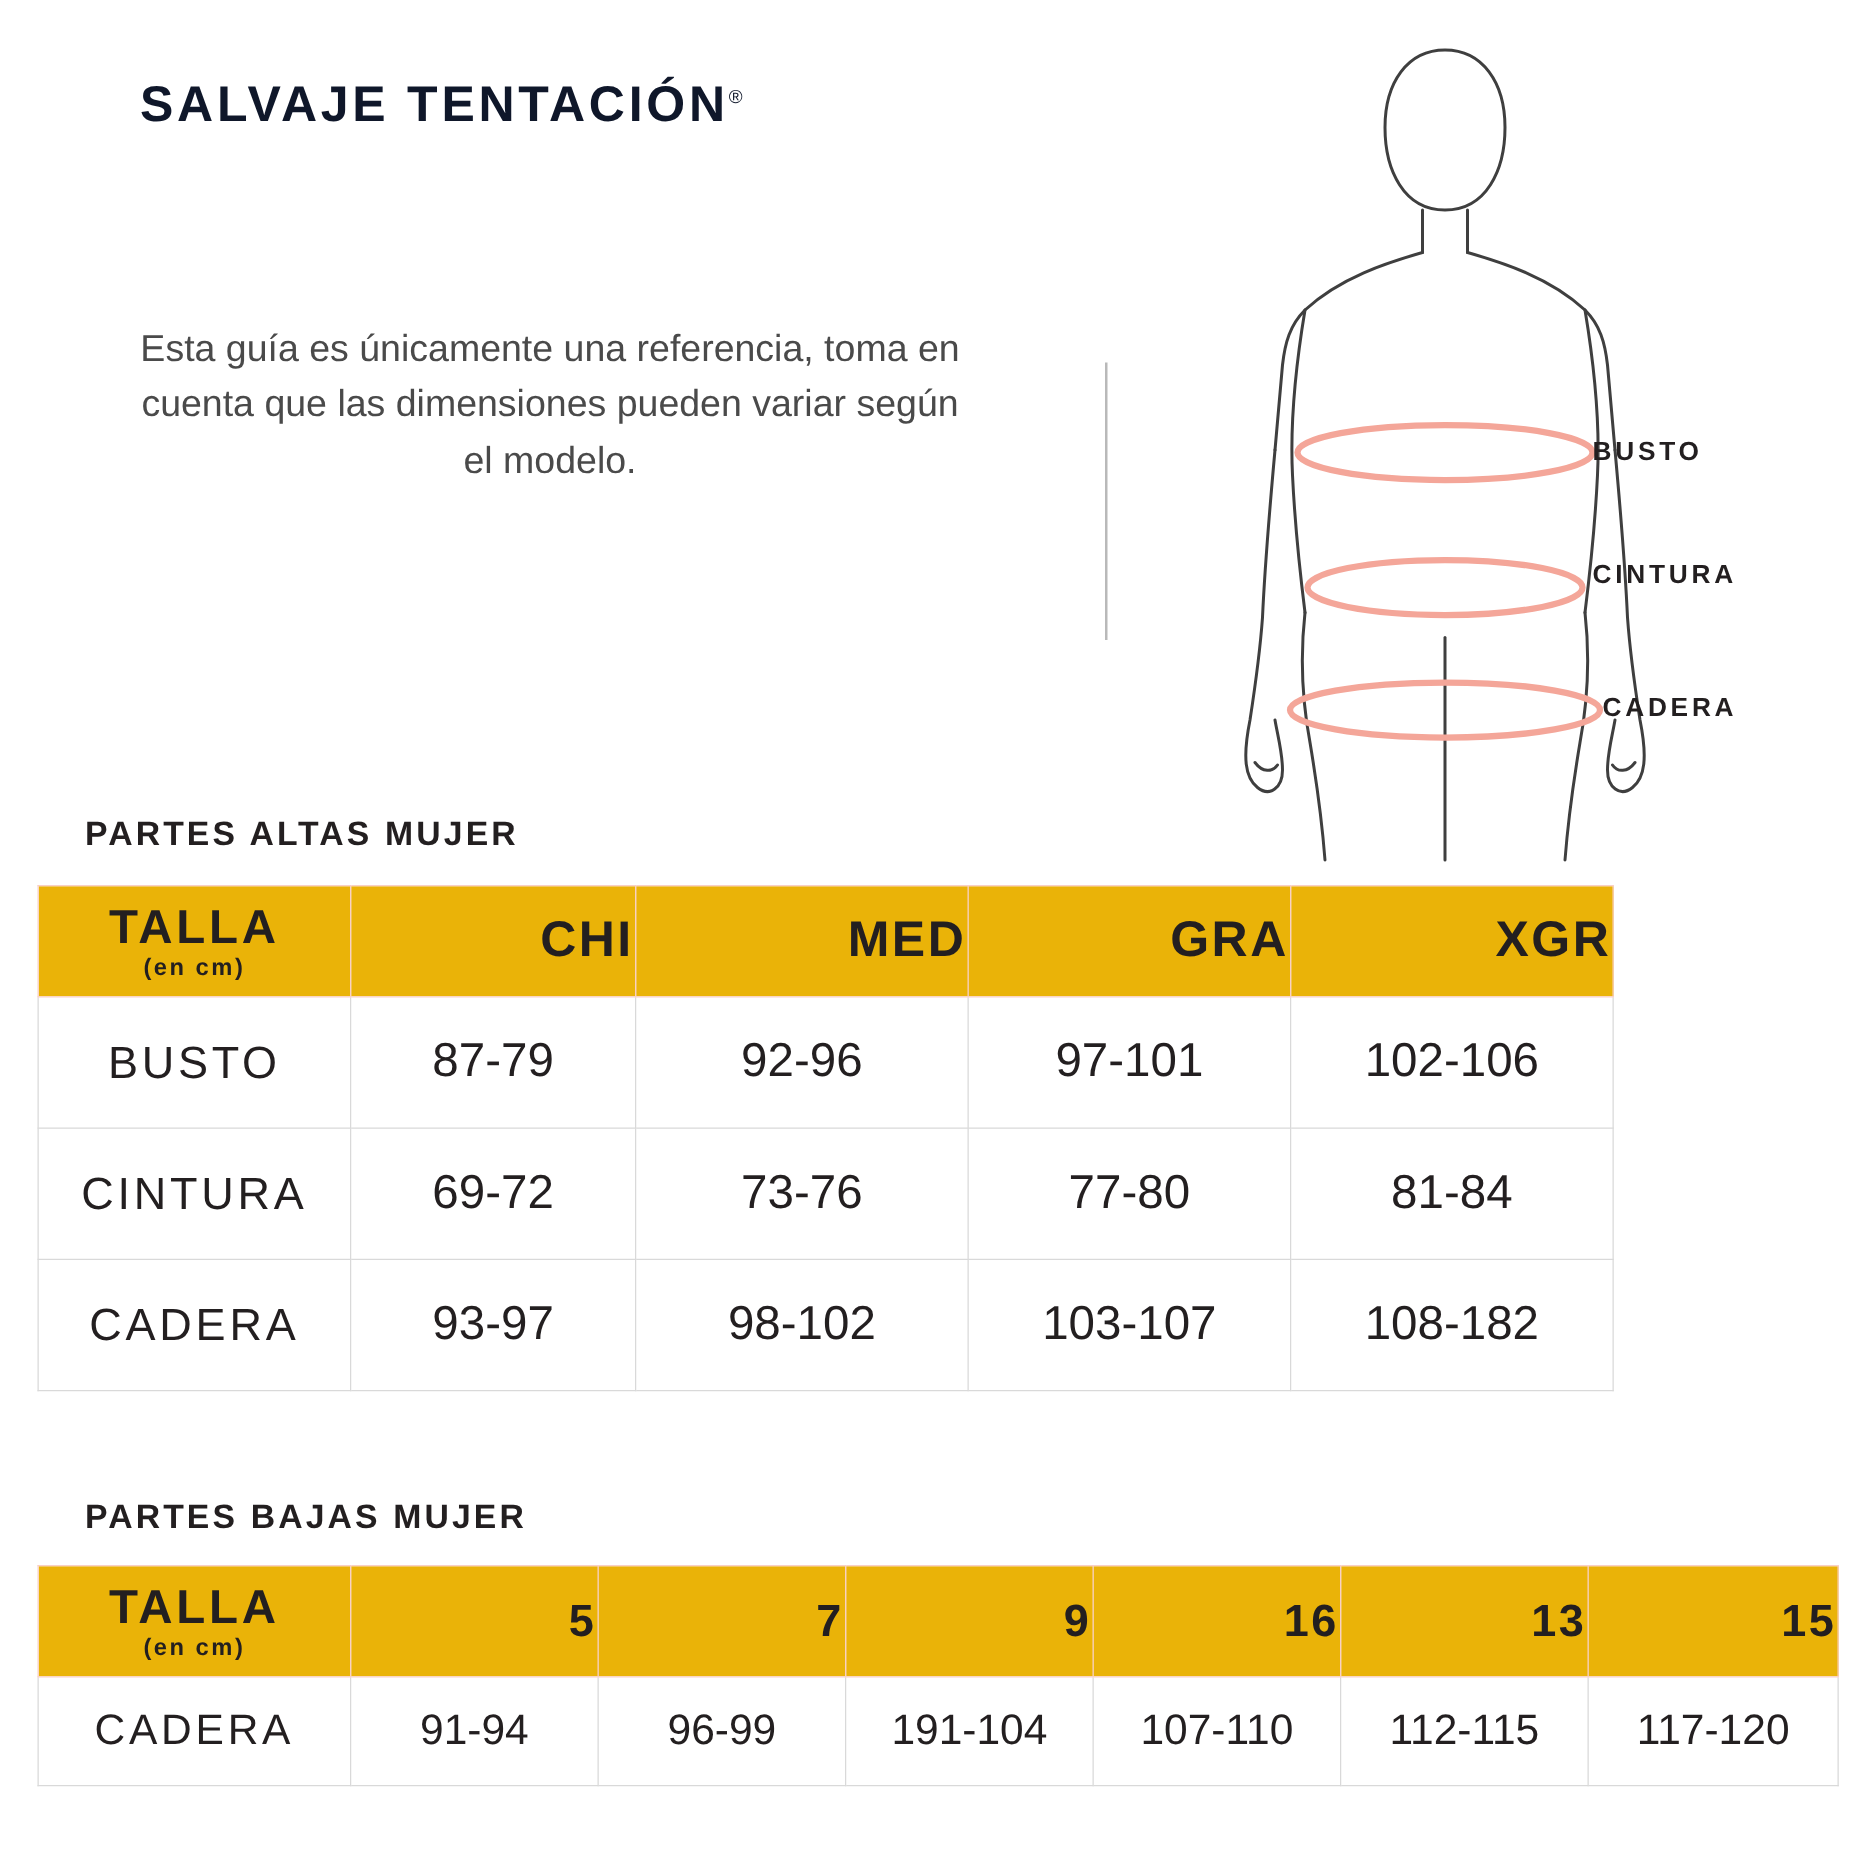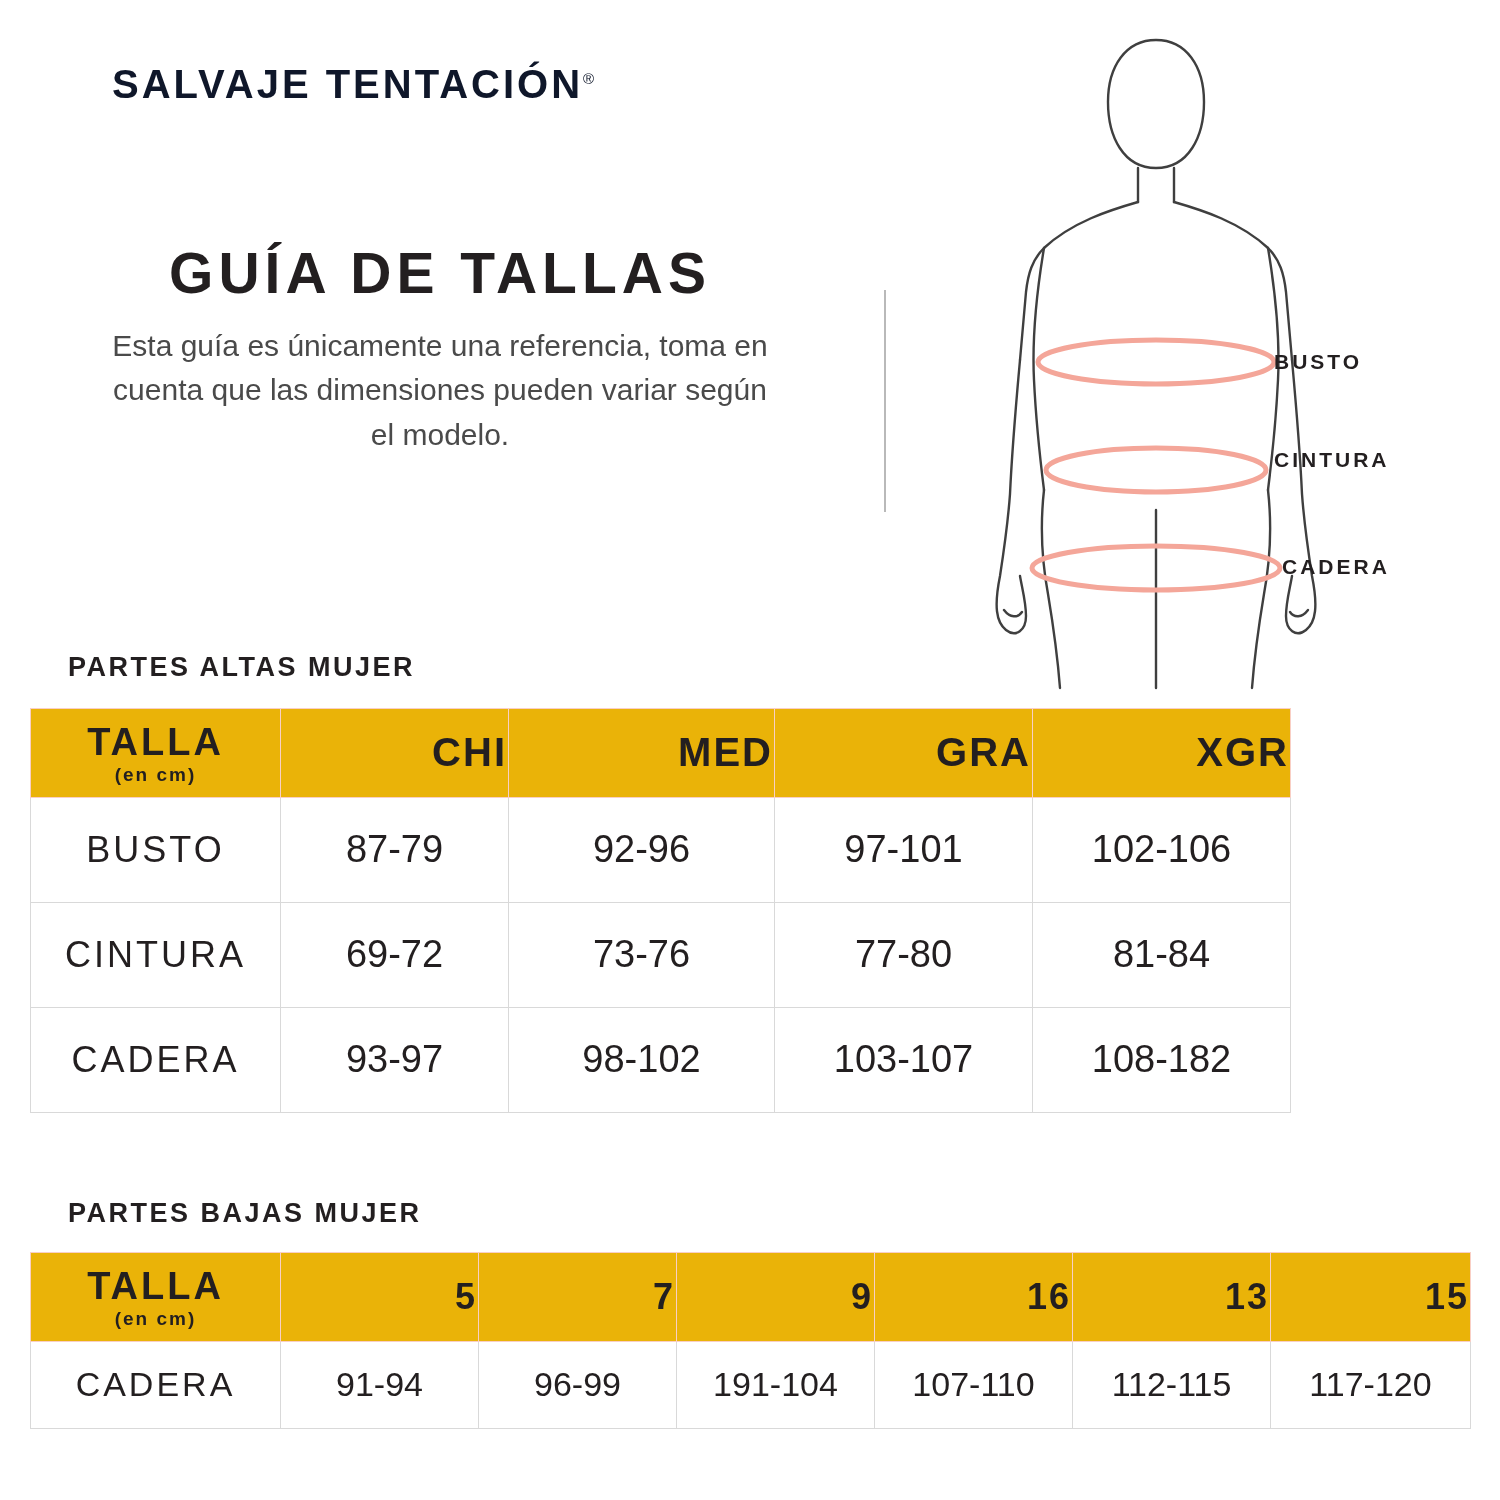--- a/index.html
+++ b/index.html
@@ -157,21 +157,20 @@
   #table-bajas td.row-label { font-size: 34px; }
 </style>
 </head>
 <body>
 
 <div class="brand">
   <span>SALVAJE TENTACIÓN</span><span class="reg">®</span>
 </div>
 
 <div class="intro">
-  <h1>GUÍA DE TALLAS</h1>
   <p>Esta guía es únicamente una referencia, toma en cuenta que las dimensiones pueden variar según el modelo.</p>
 </div>
 
 <div class="divider"></div>
 
 <div class="figure-wrap">
   <svg width="540" height="700" viewBox="0 0 540 700">
     <g fill="none" stroke="#3f3f3f" stroke-width="2.4" stroke-linecap="round" stroke-linejoin="round">
 
       <path d="M196 30 C 166 30 148 56 148 92 C 148 126 163 158 196 158 C 229 158 244 126 244 92 C 244 56 226 30 196 30 Z"></path>

